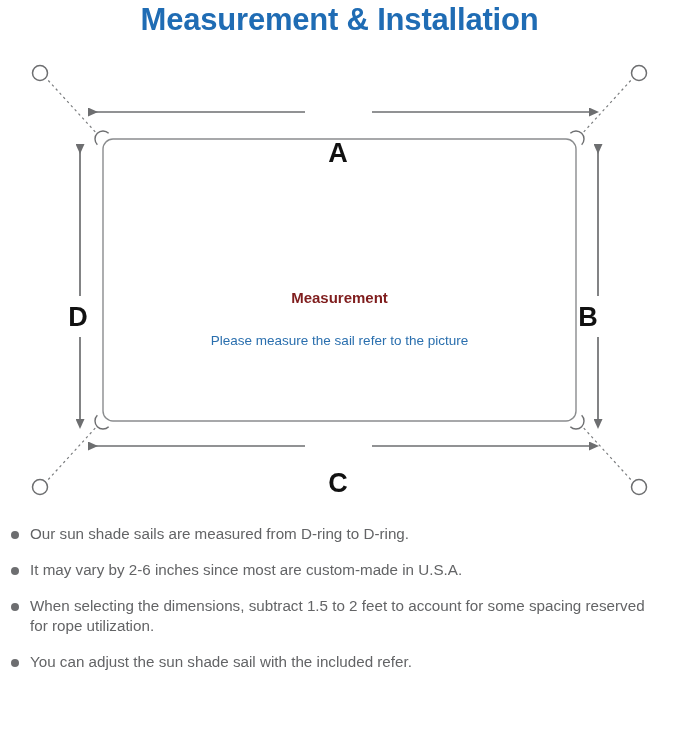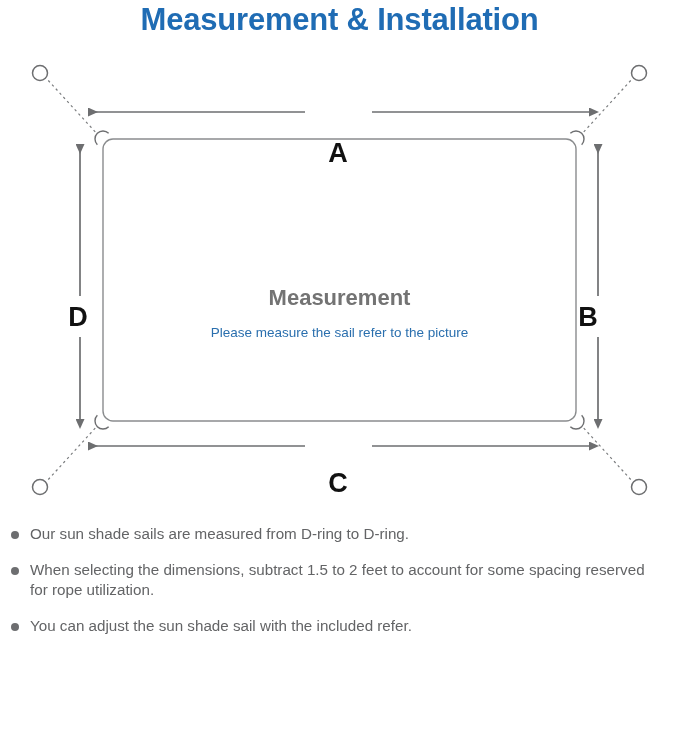--- a/index.html
+++ b/index.html
@@ -54,32 +54,32 @@
   
   .center-block {
     position: absolute;
     left: 0;
     top: 238px;
     width: 679px;
     text-align: center;
     pointer-events: none;
   }
   .center-title {
-    font-size: 22px;
+    font-size: 15px;
     font-weight: bold;
-    color: #737373;
+    color: #7f1d1d;
     line-height: 28px;
     font-family: "Liberation Sans", sans-serif;
   }
   .center-sub {
     font-size: 13.5px;
     font-weight: normal;
     color: #2a6fae;
     line-height: 22px;
-    margin-top: 10px;
+    margin-top: 18px;
     font-family: "Liberation Sans", sans-serif;
   }
 
   
   .dim-label {
     position: absolute;
     font-size: 27px;
     font-weight: bold;
     color: #111111;
     font-family: "Liberation Sans", sans-serif;
@@ -192,20 +192,24 @@
     <div class="dim-label" id="label-B">B</div>
   </div>
 
   <div class="notes">
     <div class="note">
       <span class="dot"></span>
       <span class="txt">Our sun shade sails are measured from D-ring to D-ring.</span>
     </div>
     <div class="note">
       <span class="dot"></span>
+      <span class="txt">It may vary by 2-6 inches since most are custom-made in U.S.A.</span>
+    </div>
+    <div class="note">
+      <span class="dot"></span>
       <span class="txt">When selecting the dimensions, subtract 1.5 to 2 feet to account for some spacing reserved for rope utilization.</span>
     </div>
     <div class="note">
       <span class="dot"></span>
       <span class="txt">You can adjust the sun shade sail with the included refer.</span>
     </div>
   </div>
 
 </div>
 

